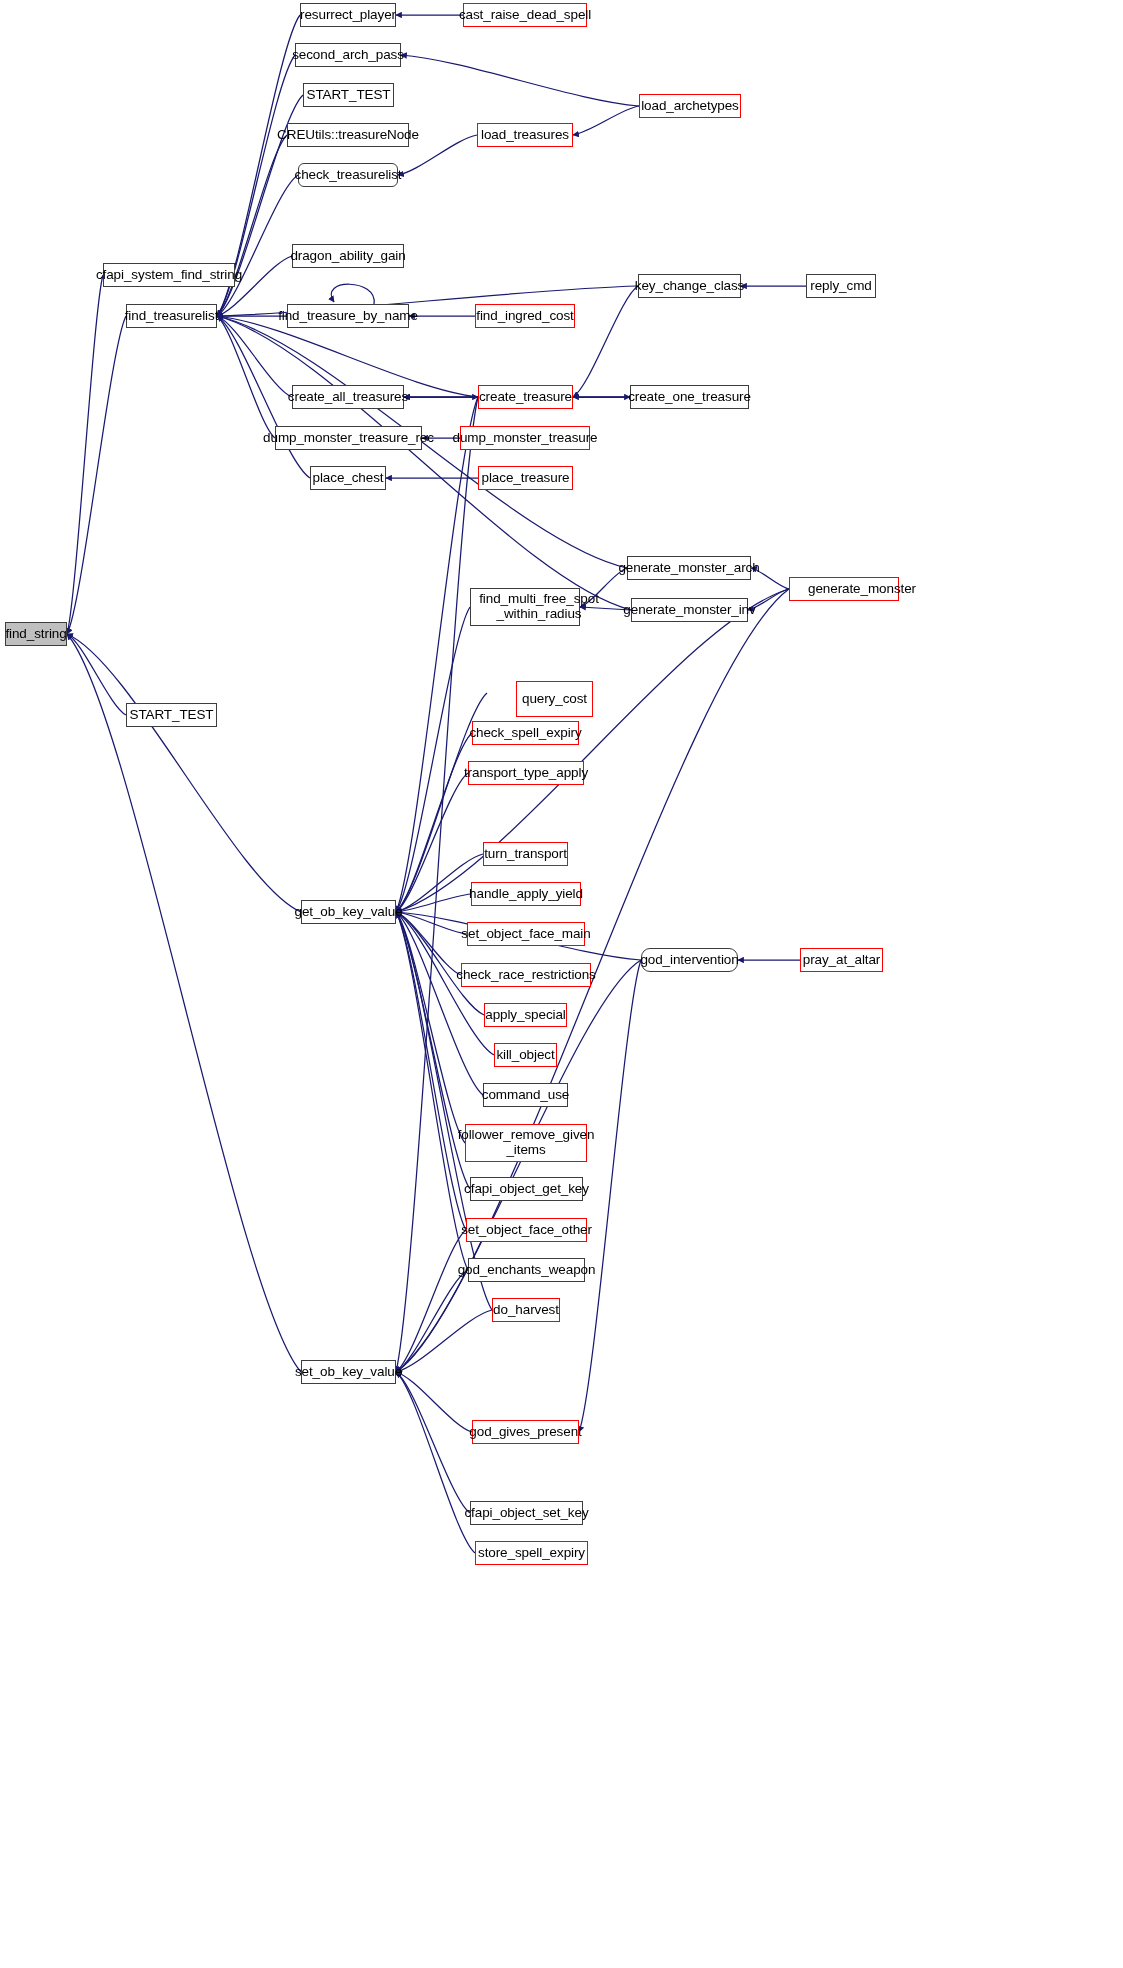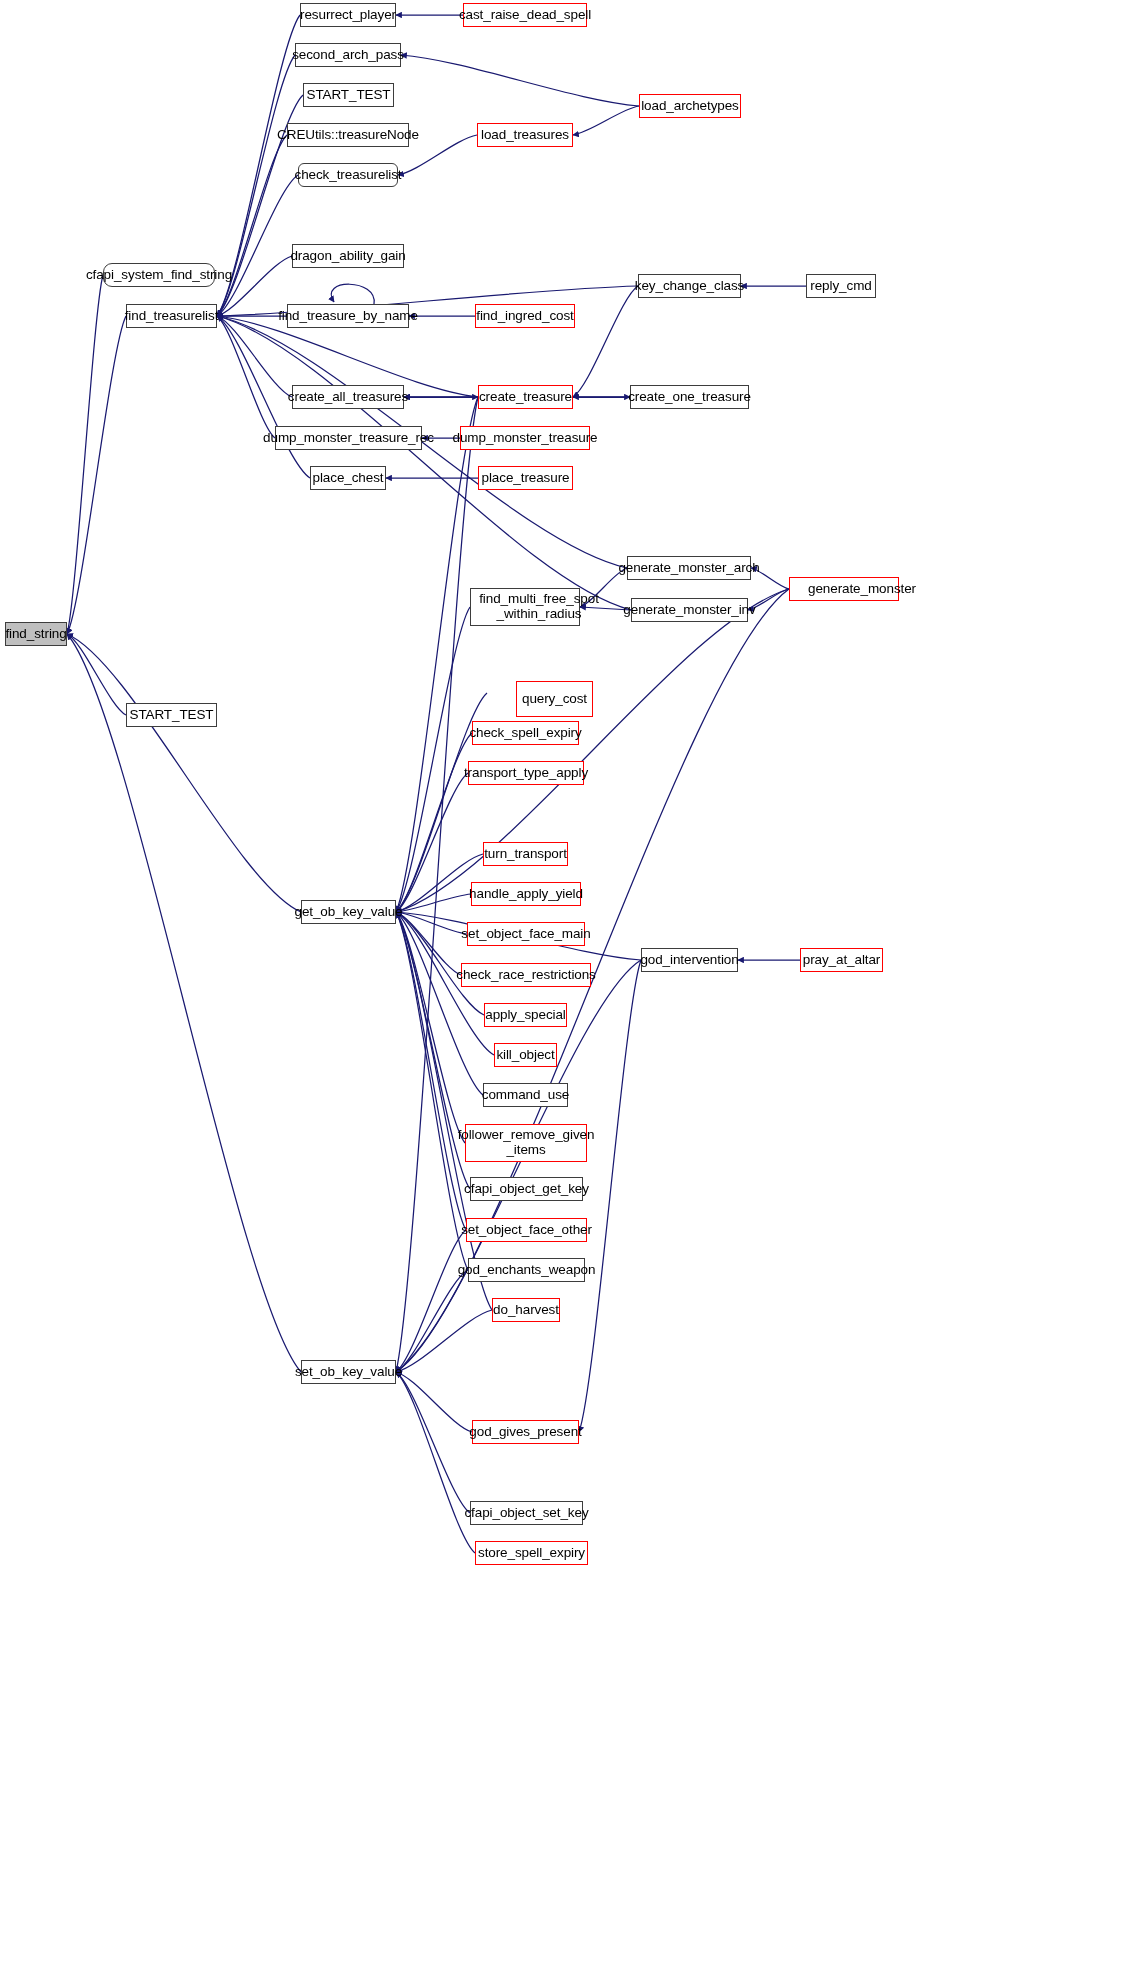--- a/index.html
+++ b/index.html
@@ -118,21 +118,21 @@
         <path d="M 470 1513 C 449.65 1498.9, 416.35 1386.1, 396 1372" marker-end="url(#arrow)"></path>
         <path d="M 475 1553 C 453.275 1534.9, 417.725 1390.1, 396 1372" marker-end="url(#arrow)"></path>
         <path d="M 641 960 C 623.95 1007.2, 596.05 1384.8, 579 1432" marker-end="url(#arrow)"></path>
         <path d="M 641 960 C 573.625 1001.2, 463.375 1330.8, 396 1372" marker-end="url(#arrow)"></path>
         <path d="M 789 589 C 680.925 667.3, 504.075 1293.7, 396 1372" marker-end="url(#arrow)"></path>
         <path d="M 478 397 C 455.45 494.5, 418.55 1274.5, 396 1372" marker-end="url(#arrow)"></path>
       </g>
   </svg>
   <div id="node-layer">
       <div class="node focus" style="left: 5px; top: 622px; width: 62px; height: 24px;"><span class="node-label">find_string</span></div>
-      <div class="node black" style="left: 103px; top: 263px; width: 112px; height: 24px; border-radius: 9px;"><span class="node-label">cfapi_system_find_string</span></div>
+      <div class="node black" style="left: 103px; top: 263px; width: 132px; height: 24px;"><span class="node-label">cfapi_system_find_string</span></div>
       <div class="node black" style="left: 126px; top: 304px; width: 91px; height: 24px;"><span class="node-label">find_treasurelist</span></div>
       <div class="node black" style="left: 126px; top: 703px; width: 91px; height: 24px;"><span class="node-label">START_TEST</span></div>
       <div class="node black" style="left: 300px; top: 3px; width: 96px; height: 24px;"><span class="node-label">resurrect_player</span></div>
       <div class="node black" style="left: 295px; top: 43px; width: 106px; height: 24px;"><span class="node-label">second_arch_pass</span></div>
       <div class="node black" style="left: 303px; top: 83px; width: 91px; height: 24px;"><span class="node-label">START_TEST</span></div>
       <div class="node black" style="left: 287px; top: 123px; width: 122px; height: 24px;"><span class="node-label">CREUtils::treasureNode</span></div>
       <div class="node black" style="left: 298px; top: 163px; width: 100px; height: 24px; border-radius: 6px;"><span class="node-label">check_treasurelist</span></div>
       <div class="node black" style="left: 292px; top: 244px; width: 112px; height: 24px;"><span class="node-label">dragon_ability_gain</span></div>
       <div class="node black" style="left: 287px; top: 304px; width: 122px; height: 24px;"><span class="node-label">find_treasure_by_name</span></div>
       <div class="node black" style="left: 292px; top: 385px; width: 112px; height: 24px;"><span class="node-label">create_all_treasures</span></div>
@@ -164,19 +164,19 @@
       <div class="node red" style="left: 461px; top: 963px; width: 130px; height: 24px;"><span class="node-label">check_race_restrictions</span></div>
       <div class="node red" style="left: 484px; top: 1003px; width: 83px; height: 24px;"><span class="node-label">apply_special</span></div>
       <div class="node red" style="left: 494px; top: 1043px; width: 63px; height: 24px;"><span class="node-label">kill_object</span></div>
       <div class="node black" style="left: 483px; top: 1083px; width: 85px; height: 24px;"><span class="node-label">command_use</span></div>
       <div class="node red" style="left: 465px; top: 1124px; width: 122px; height: 38px;"><span class="node-label">follower_remove_given
 _items</span></div>
       <div class="node black" style="left: 470px; top: 1177px; width: 113px; height: 24px;"><span class="node-label">cfapi_object_get_key</span></div>
       <div class="node red" style="left: 466px; top: 1218px; width: 121px; height: 24px;"><span class="node-label">set_object_face_other</span></div>
       <div class="node black" style="left: 468px; top: 1258px; width: 117px; height: 24px;"><span class="node-label">god_enchants_weapon</span></div>
       <div class="node red" style="left: 492px; top: 1298px; width: 68px; height: 24px;"><span class="node-label">do_harvest</span></div>
-      <div class="node black" style="left: 641px; top: 948px; width: 97px; height: 24px;"><span class="node-label">god_intervention</span></div>
+      <div class="node black" style="left: 641px; top: 948px; width: 97px; height: 24px; border-radius: 9px;"><span class="node-label">god_intervention</span></div>
       <div class="node red" style="left: 800px; top: 948px; width: 83px; height: 24px;"><span class="node-label">pray_at_altar</span></div>
       <div class="node red" style="left: 472px; top: 1420px; width: 107px; height: 24px;"><span class="node-label">god_gives_present</span></div>
       <div class="node black" style="left: 470px; top: 1501px; width: 113px; height: 24px;"><span class="node-label">cfapi_object_set_key</span></div>
       <div class="node red" style="left: 475px; top: 1541px; width: 113px; height: 24px;"><span class="node-label">store_spell_expiry</span></div>
     </div>
 </div>
 
 </body></html>

